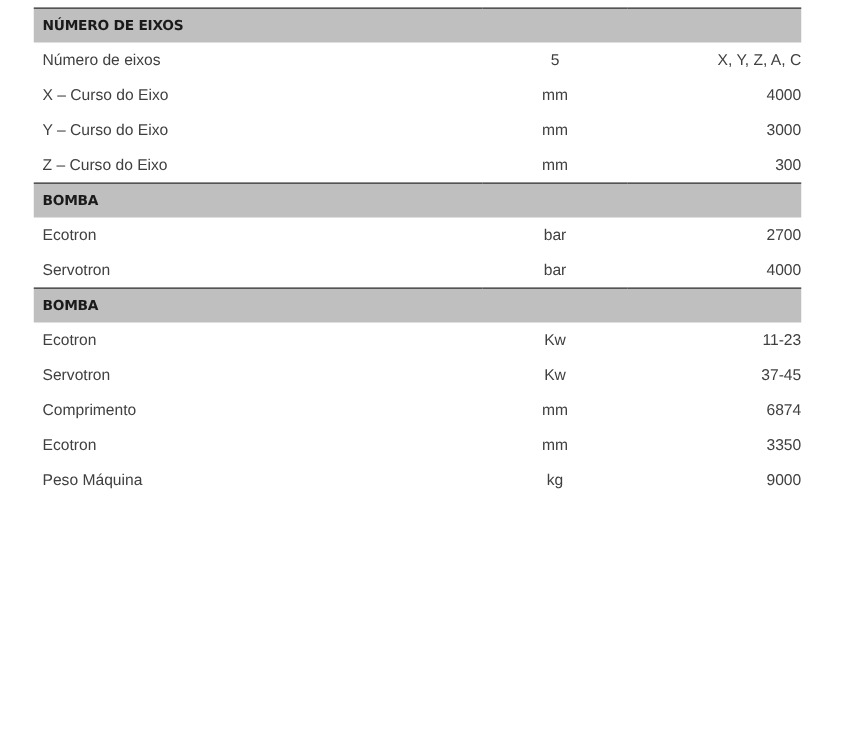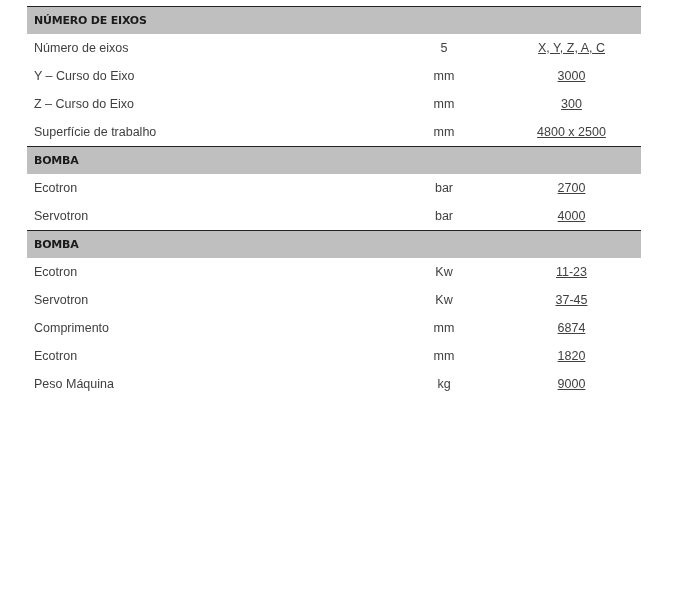--- a/index.html
+++ b/index.html
@@ -35,53 +35,53 @@
     }
     .data-row td {
       height: 28px;
       font-size: 12.5px;
       color: #404040;
       vertical-align: middle;
       padding: 0;
     }
     .data-row td.c-label { padding-left: 7px; width: 352px; text-align: left; }
     .data-row td.c-unit  { width: 116px; text-align: center; }
-    .data-row td.c-value { text-align: center; text-decoration: underline; }
+    .data-row td.c-value { text-align: right; }
   </style>
 </head>
 <body>
 
 <table class="spec-table">
   <tbody>
 
     <tr class="section-header">
       <td colspan="3">NÚMERO DE EIXOS</td>
     </tr>
     <tr class="data-row">
       <td class="c-label">Número de eixos</td>
       <td class="c-unit">5</td>
       <td class="c-value">X, Y, Z, A, C</td>
     </tr>
 
     <tr class="data-row">
+      <td class="c-label">X – Curso do Eixo</td>
+      <td class="c-unit">mm</td>
+      <td class="c-value">4000</td>
+    </tr>
+    <tr class="data-row">
       <td class="c-label">Y – Curso do Eixo</td>
       <td class="c-unit">mm</td>
       <td class="c-value">3000</td>
     </tr>
     <tr class="data-row">
       <td class="c-label">Z – Curso do Eixo</td>
       <td class="c-unit">mm</td>
       <td class="c-value">300</td>
     </tr>
 
-    <tr class="data-row">
-      <td class="c-label">Superfície de trabalho</td>
-      <td class="c-unit">mm</td>
-      <td class="c-value">4800 x 2500</td>
-    </tr>
 
     <tr class="section-header">
       <td colspan="3">BOMBA</td>
     </tr>
     <tr class="data-row">
       <td class="c-label">Ecotron</td>
       <td class="c-unit">bar</td>
       <td class="c-value">2700</td>
     </tr>
     <tr class="data-row">
@@ -105,21 +105,21 @@
     </tr>
 
     <tr class="data-row">
       <td class="c-label">Comprimento</td>
       <td class="c-unit">mm</td>
       <td class="c-value">6874</td>
     </tr>
     <tr class="data-row">
       <td class="c-label">Ecotron</td>
       <td class="c-unit">mm</td>
-      <td class="c-value">1820</td>
+      <td class="c-value">3350</td>
     </tr>
     <tr class="data-row">
       <td class="c-label">Peso Máquina</td>
       <td class="c-unit">kg</td>
       <td class="c-value">9000</td>
     </tr>
   </tbody>
 </table>
 
 </body></html>

